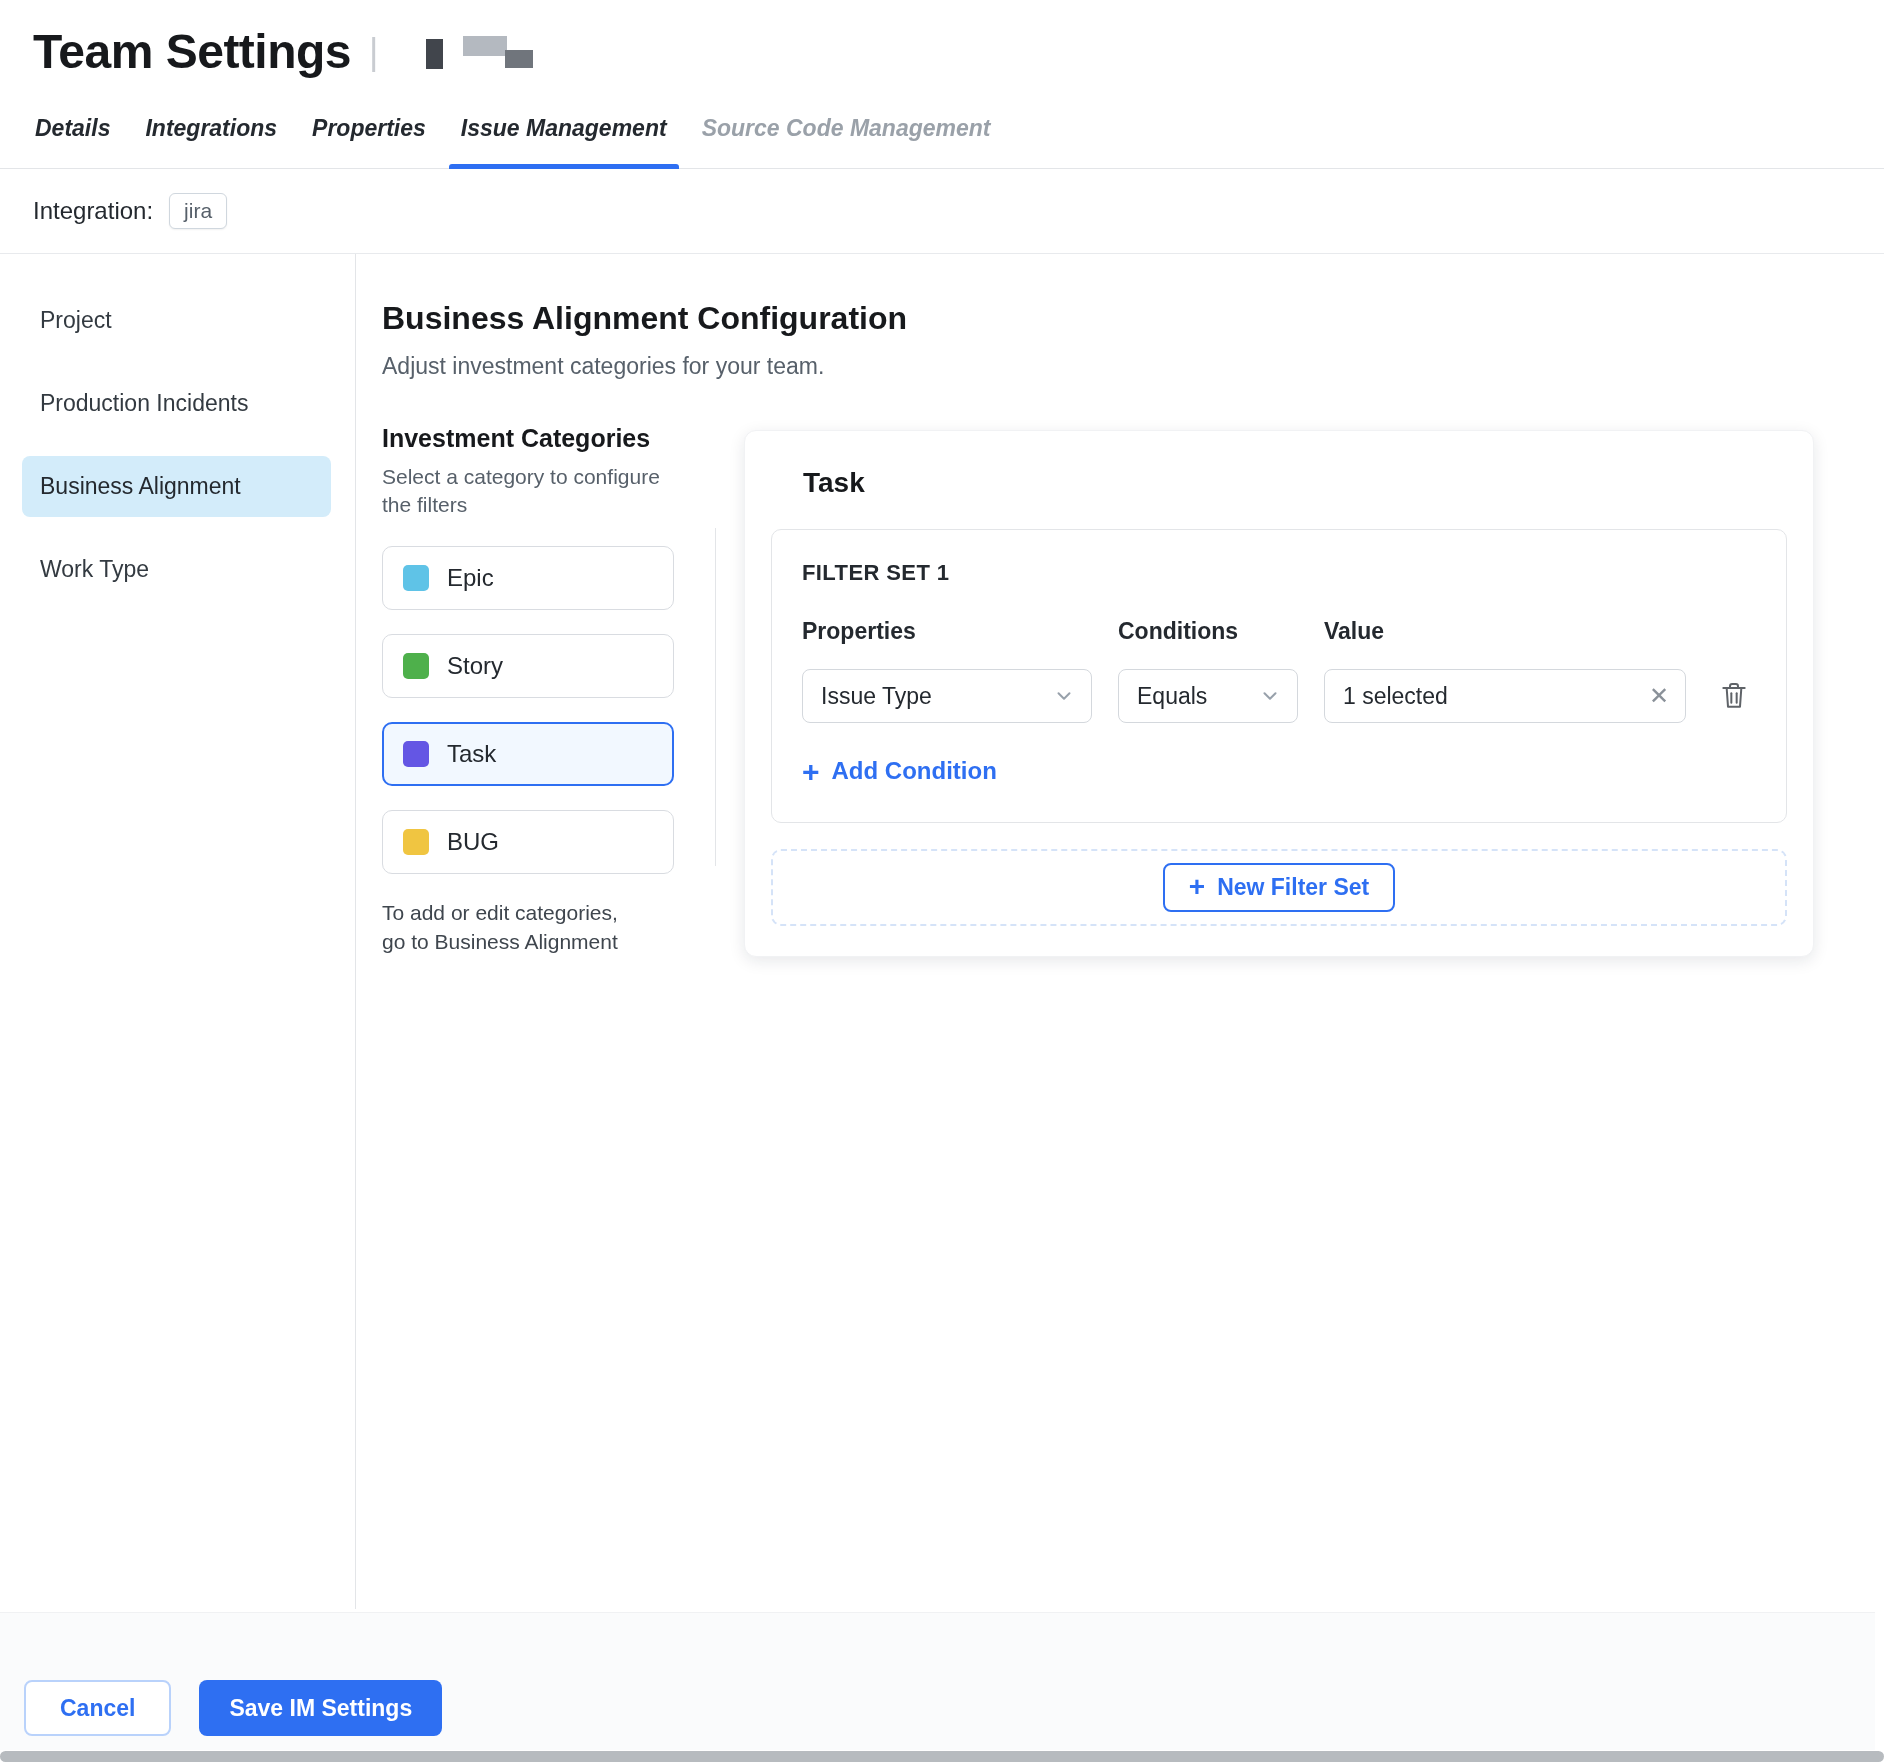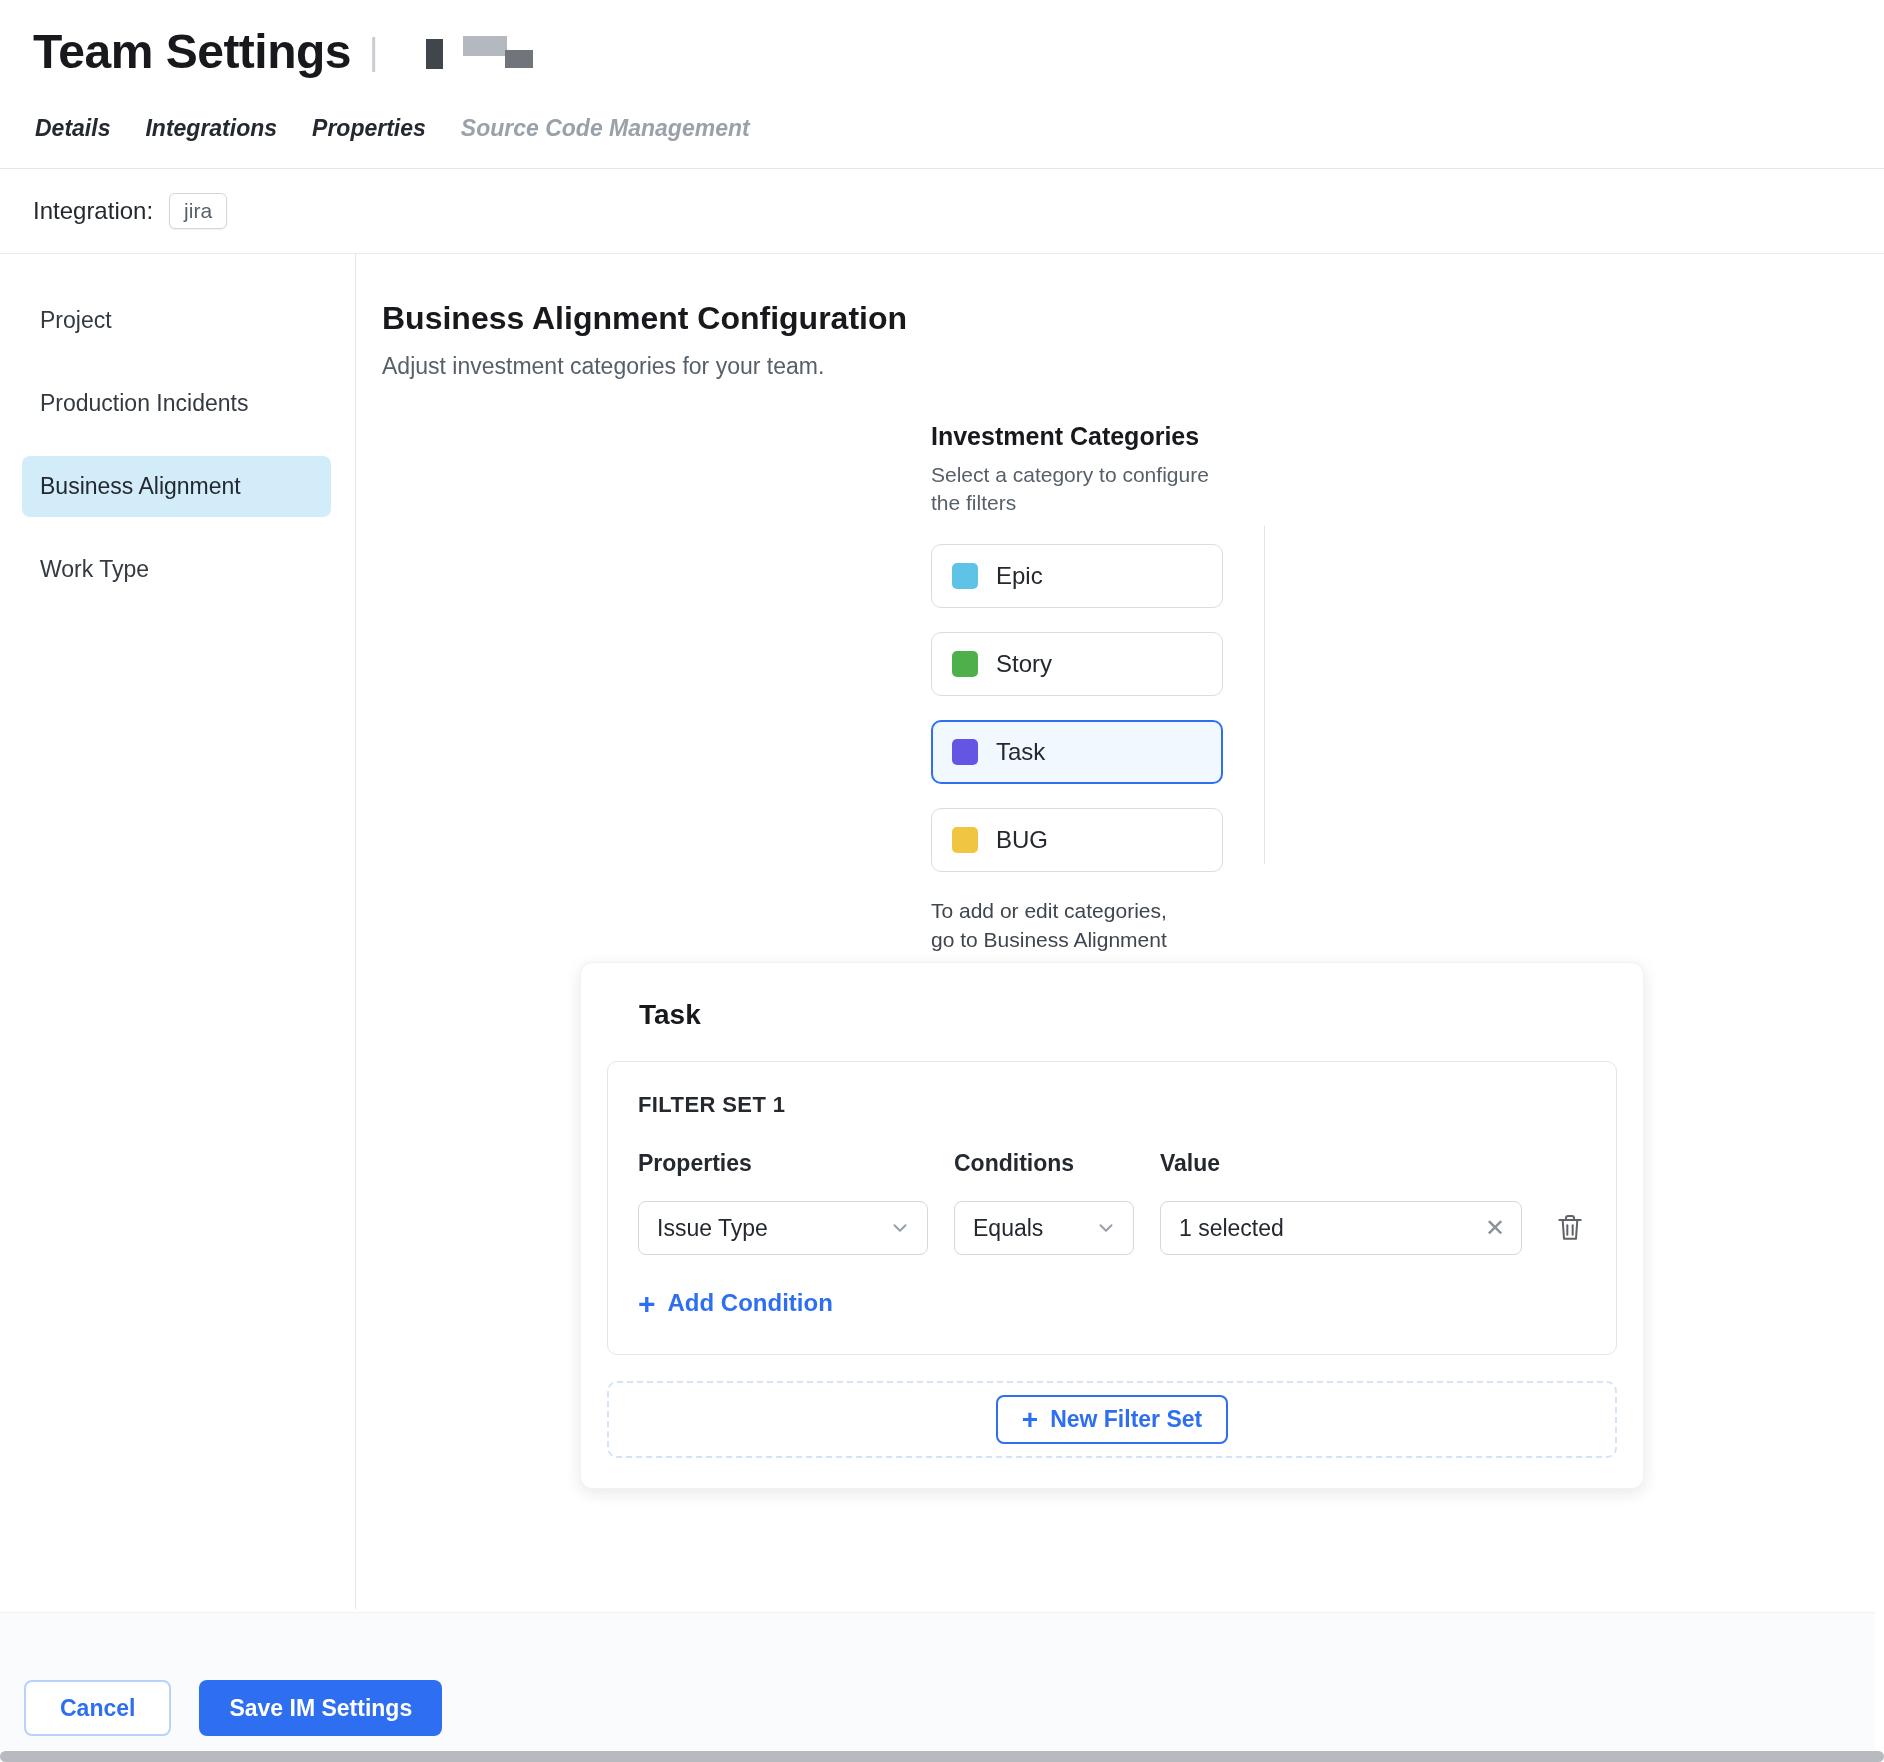--- a/index.html
+++ b/index.html
@@ -33,21 +33,21 @@
 
   
   .layout { display: flex; height: 1355px; }
   .sidebar { width: 356px; flex-shrink: 0; border-right: 1px solid #e3e5e8; padding: 36px 24px 0 22px; }
   .nav-item { font-size: 23px; color: #333a41; padding: 17px 18px; border-radius: 8px; margin-bottom: 22px; cursor: pointer; }
   .nav-item.selected { color: #24292f; }
 
   .main { flex: 1; min-width: 0; padding: 46px 70px 0 26px; }
   .main h2 { font-size: 32px; font-weight: 700; color: #17191c; }
   .subtitle { font-size: 23px; color: #57606a; margin-top: 16px; }
-  .content { display: flex; align-items: center; margin-top: 42px; flex-direction: column; }
+  .content { display: flex; align-items: flex-end; margin-top: 42px; }
 
   
   .categories { width: 334px; flex-shrink: 0; padding-right: 42px; position: relative; }
   .categories::after { content: ""; position: absolute; right: 0; top: 104px; width: 1px; height: 338px; background: #e3e5e8; }
   .categories h3 { font-size: 25px; font-weight: 700; color: #17191c; }
   .hint { font-size: 21px; color: #57606a; margin-top: 10px; line-height: 1.35; }
   .cat-list { margin-top: 26px; }
   .cat { display: flex; align-items: center; gap: 18px; width: 100%; height: 64px; padding: 0 20px;
          background: #fff; border: 1px solid #d9dce1; border-radius: 10px; margin-bottom: 24px;
          font-size: 24px; color: #24292f; font-family: inherit; cursor: pointer; text-align: left; }
@@ -100,20 +100,24 @@
     <span class="sep">|</span>
     <span class="redact r1"></span>
     <span class="redact r2"></span>
     <span class="redact r3"></span>
   </header>
 
   <nav class="tabs">
     <div class="tab">Details</div>
     <div class="tab">Integrations</div>
     <div class="tab">Properties</div>
+    <div class="tab active">
+      <span>Issue Management</span>
+      <span class="underline" style="background: rgb(46, 111, 242);"></span>
+    </div>
     <div class="tab disabled">Source Code Management</div>
   </nav>
 
   <div class="integration-row">
     <span class="integration-label">Integration:</span>
     <span class="chip">jira</span>
   </div>
 
   <div class="layout">
 

